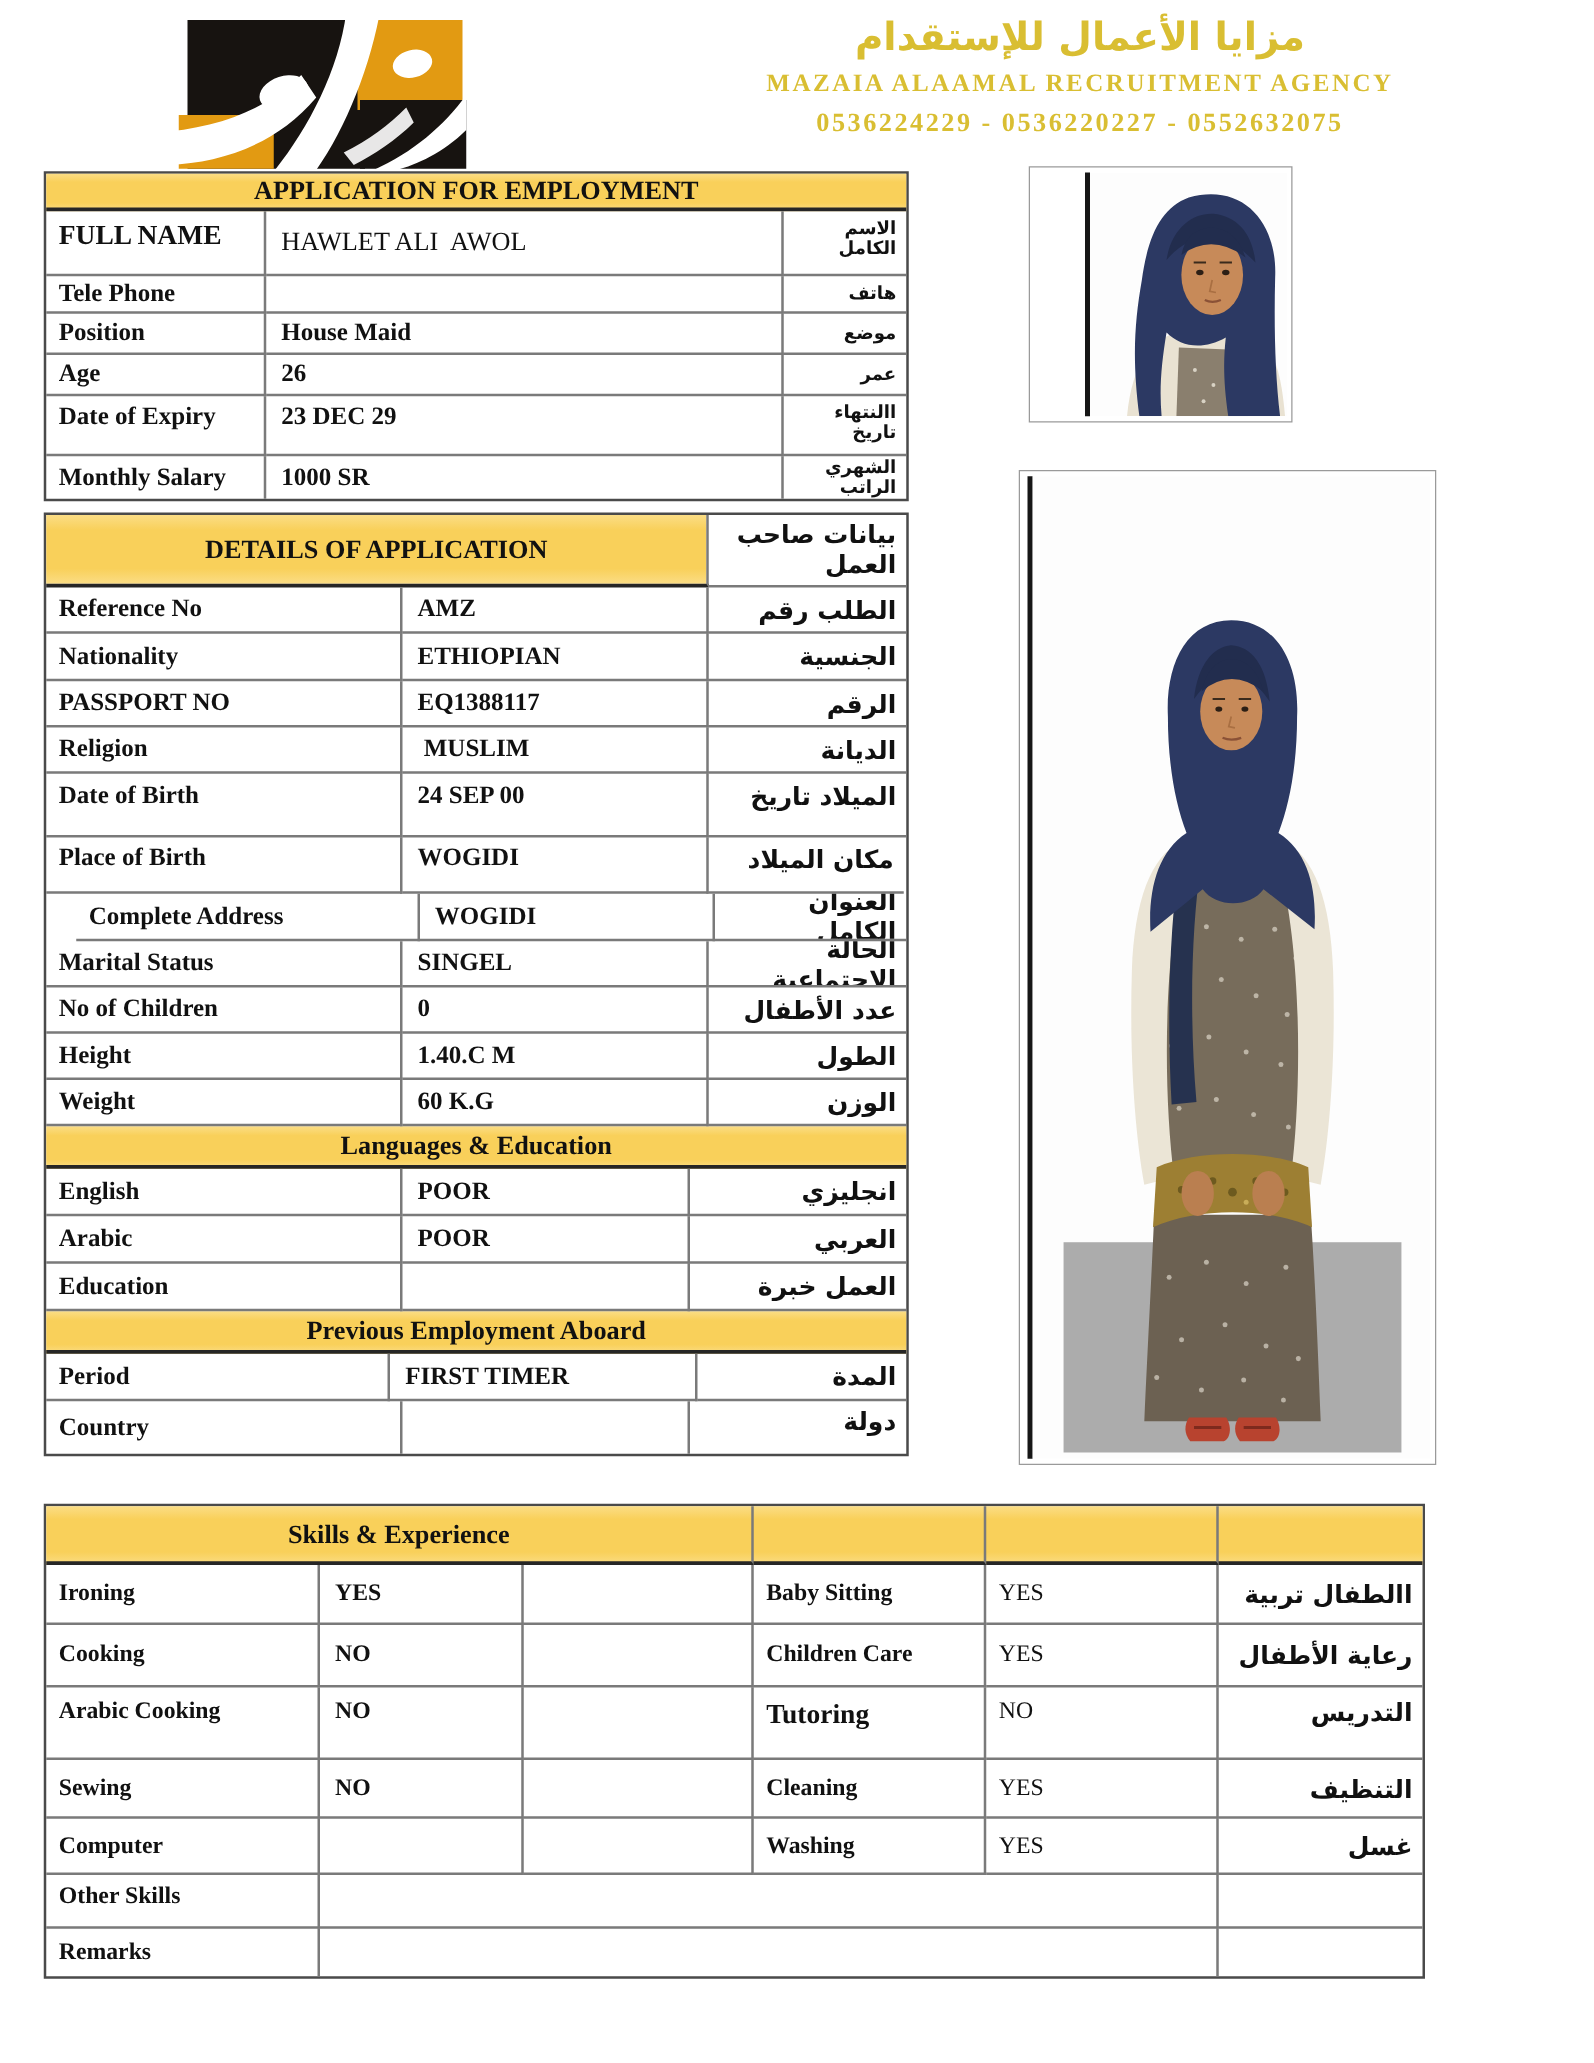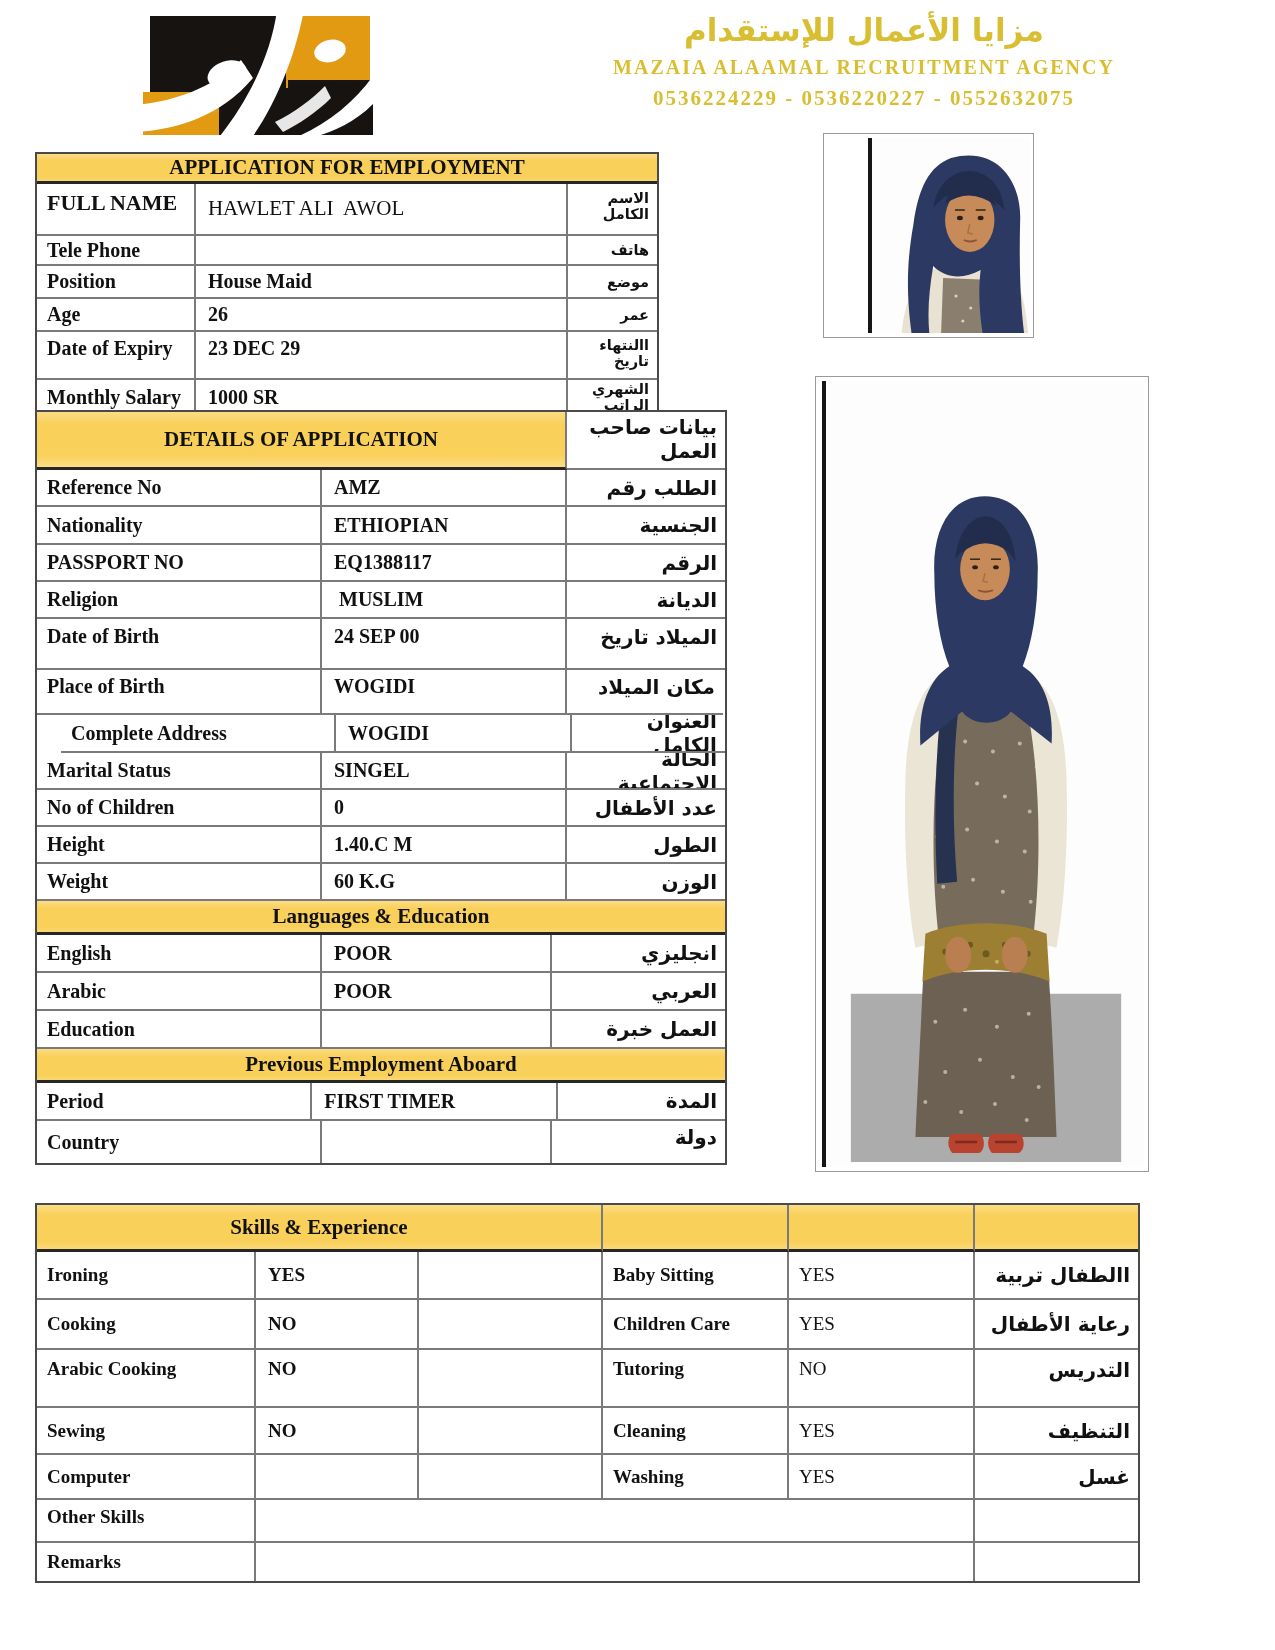--- a/index.html
+++ b/index.html
@@ -57,21 +57,21 @@
       <ellipse cx="205" cy="47" rx="16" ry="11" fill="#ffffff" transform="rotate(-14 205 47)"></ellipse>
     </svg>
   </div>
 
   <div class="brand">
     <div class="ar-line">مزايا الأعمال للإستقدام</div>
     <div class="en-line">MAZAIA ALAAMAL RECRUITMENT AGENCY</div>
     <div class="ph-line">0536224229 - 0536220227 - 0552632075</div>
   </div>
 
-  <div class="tbl" style="left:35px;top:152px;width:624px;">
+  <div class="tbl" style="left:35px;top:137px;width:692px;">
     <div class="tr hdr" style="height:30px;">
       <div class="title" style="width:688px;">APPLICATION FOR EMPLOYMENT</div>
     </div>
     <div class="tr" style="height:52px;">
       <div class="lbl big" style="width:176px;align-items:flex-start;padding-top:6px;">FULL NAME</div>
       <div class="val vbot" style="width:414px;">HAWLET ALI  AWOL</div>
       <div class="ar ar-sm" style="width:98px;align-items:flex-start;padding-top:6px;">الاسم الكامل</div>
     </div>
     <div class="tr" style="height:30px;">
       <div class="lbl" style="width:176px;">Tele Phone</div>
@@ -324,21 +324,21 @@
       <div class="val" style="width:163px;font-size:19px;">NO</div>
       <div style="width:184px;"></div>
       <div class="lbl" style="width:186px;font-size:19px;">Children Care</div>
       <div class="rval" style="width:186px;">YES</div>
       <div class="ar" style="width:163px;">رعاية الأطفال</div>
     </div>
     <div class="tr" style="height:58px;">
       <div class="lbl" style="width:219px;font-size:19px;align-items:flex-start;padding-top:8px;">Arabic Cooking</div>
       <div class="val" style="width:163px;font-size:19px;align-items:flex-start;padding-top:8px;">NO</div>
       <div style="width:184px;"></div>
-      <div class="lbl" style="width:186px;font-size:19px;align-items:flex-start;padding-top:8px;">Tutoring</div>
+      <div class="lbl" style="width:186px;font-size:22px;align-items:flex-start;padding-top:8px;">Tutoring</div>
       <div class="rval" style="width:186px;align-items:flex-start;padding-top:8px;">NO</div>
       <div class="ar" style="width:163px;align-items:flex-start;padding-top:8px;">التدريس</div>
     </div>
     <div class="tr" style="height:47px;">
       <div class="lbl" style="width:219px;font-size:19px;">Sewing</div>
       <div class="val" style="width:163px;font-size:19px;">NO</div>
       <div style="width:184px;"></div>
       <div class="lbl" style="width:186px;font-size:19px;">Cleaning</div>
       <div class="rval" style="width:186px;">YES</div>
       <div class="ar" style="width:163px;">التنظيف</div>

